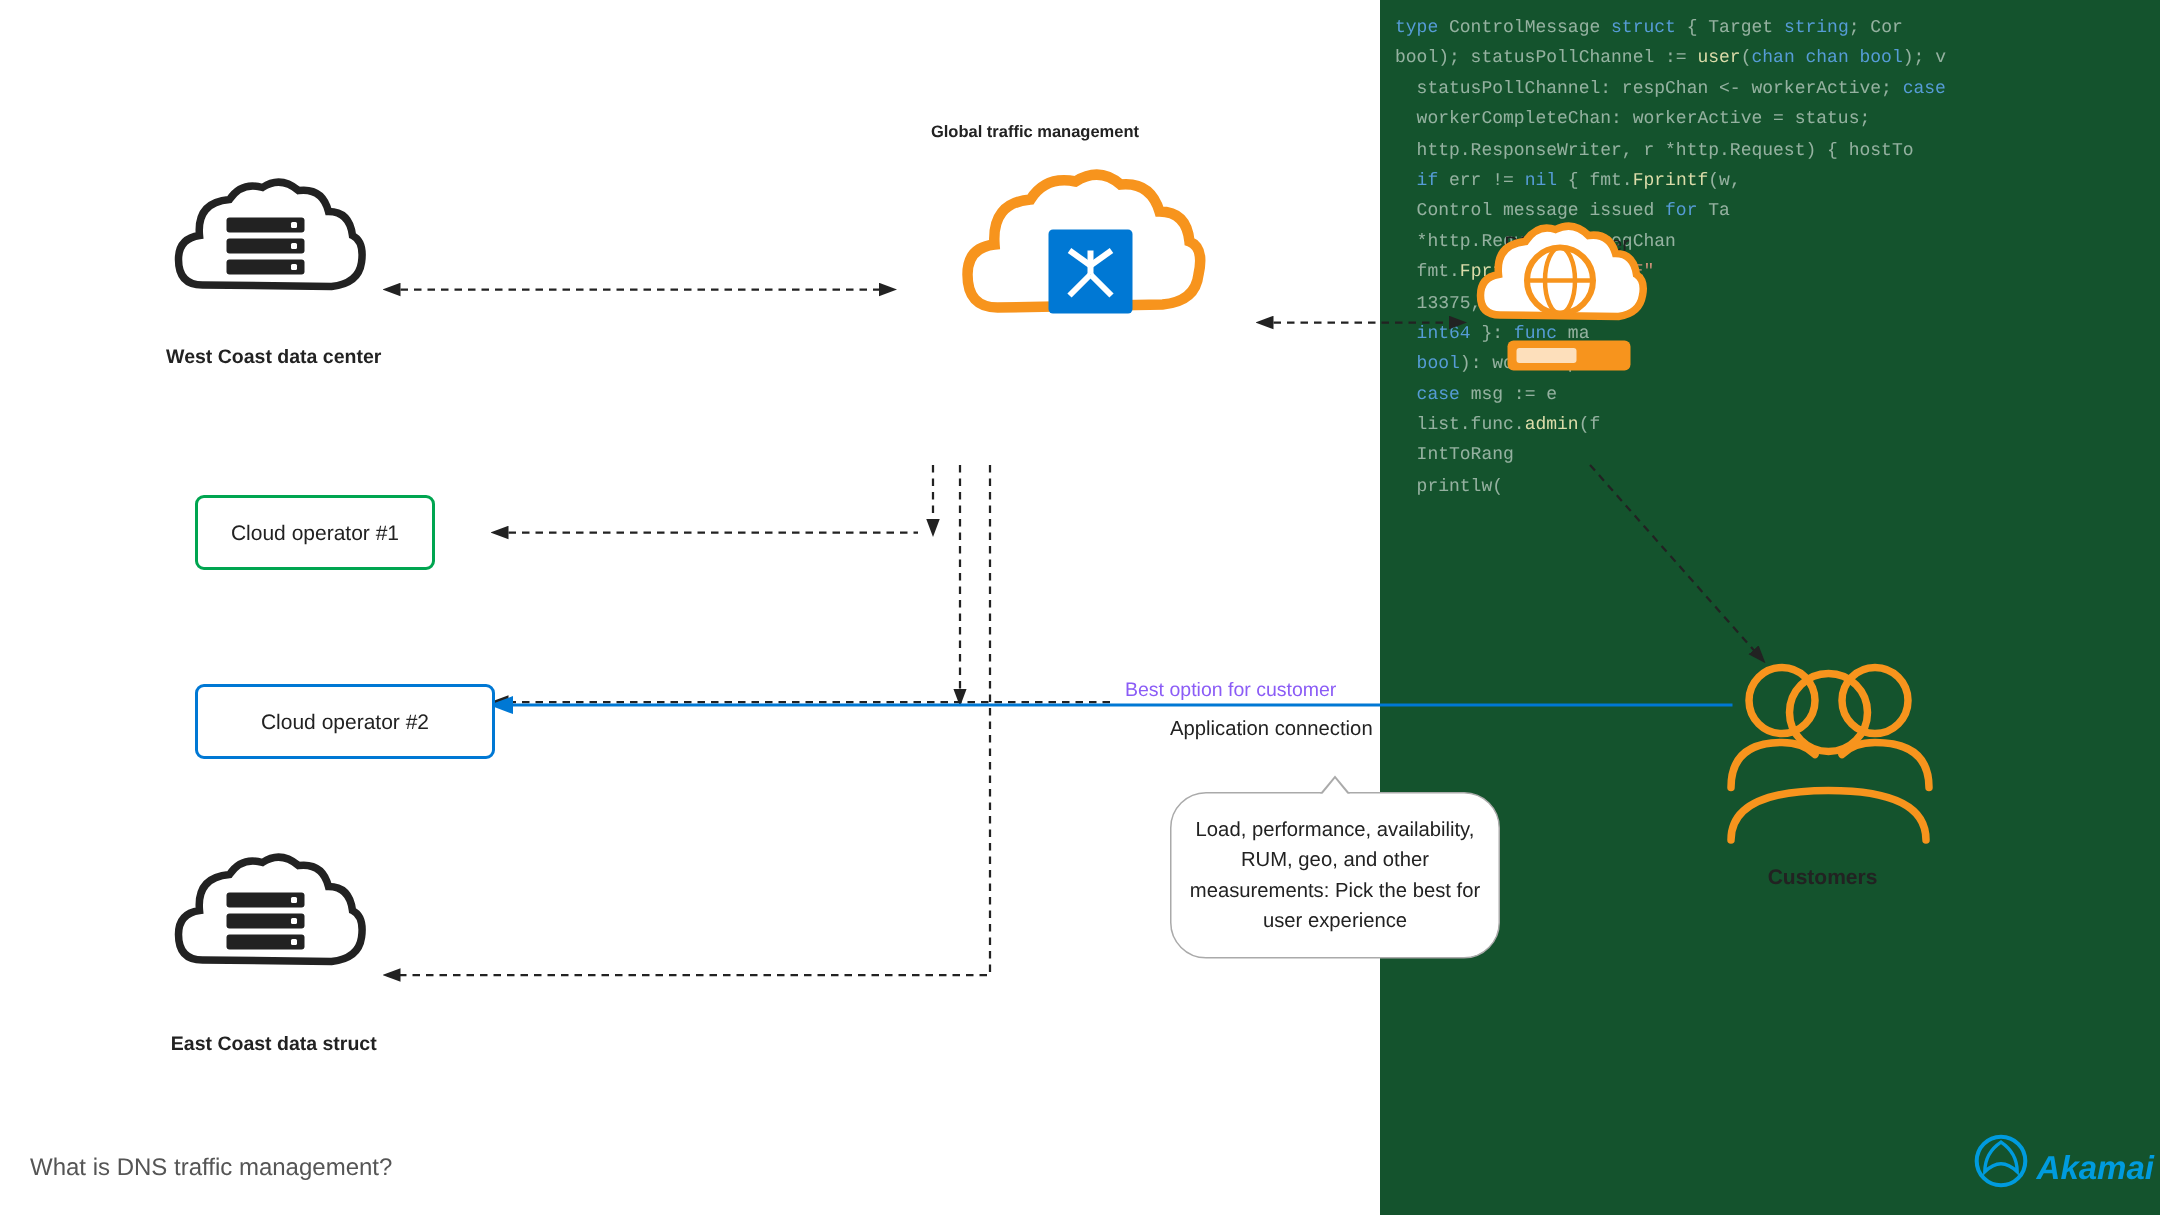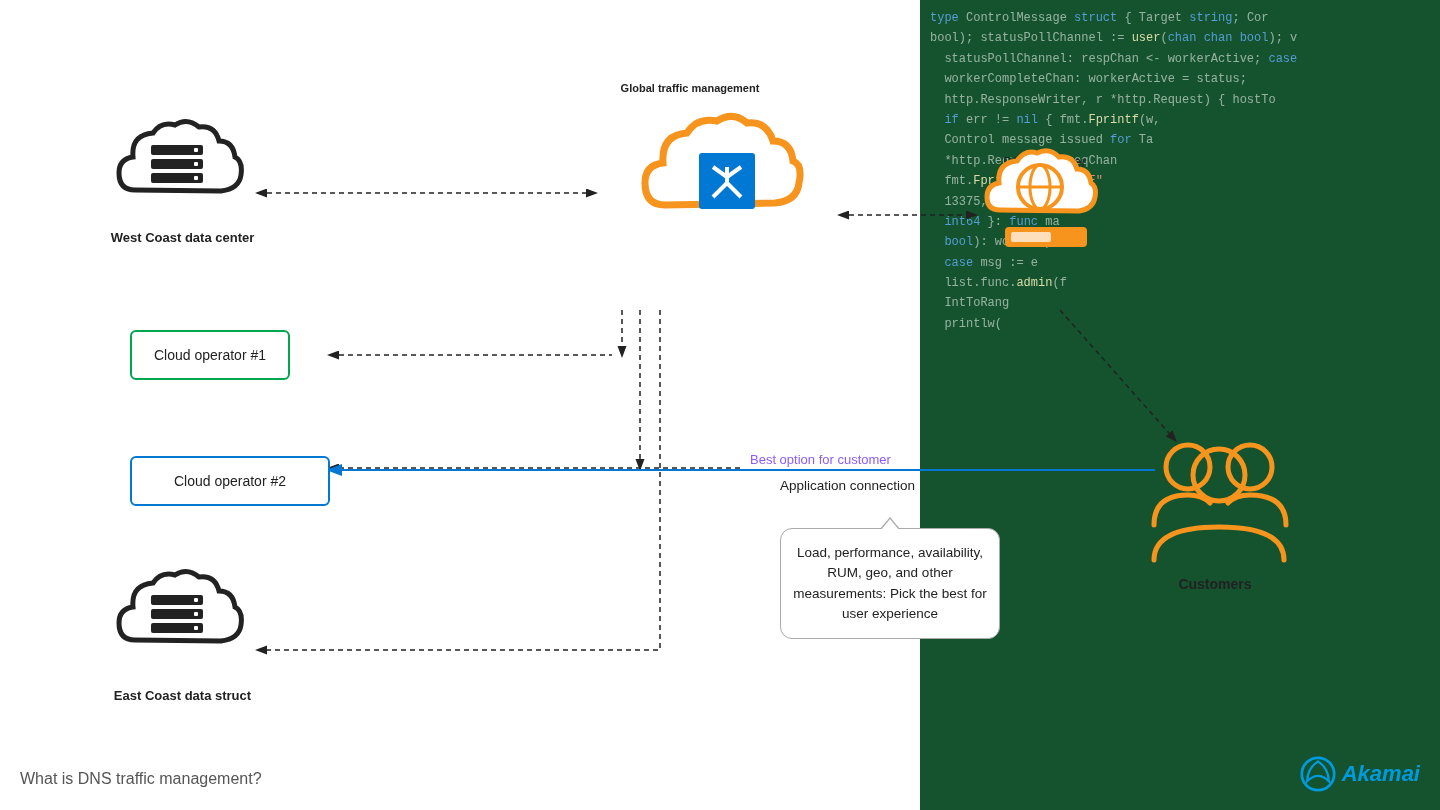--- a/index.html
+++ b/index.html
@@ -56,42 +56,42 @@
       font-size: 16px;
       color: #555;
       font-weight: 400;
       z-index: 10;
     }
 
     
     .akamai-logo {
       position: absolute;
       bottom: 18px;
-      right: 20px;
+      right: 4px;
       display: flex;
-      align-items: center;
+      align-items: flex-end;
       gap: 6px;
       z-index: 10;
     }
     .akamai-logo .logo-icon {
       width: 36px;
       height: 36px;
     }
     .akamai-logo .logo-text {
       font-size: 22px;
       font-style: italic;
       color: #009bde;
       font-weight: 600;
     }
 
     
     .tooltip-box {
       position: absolute;
       border: 1.5px solid #aaa;
-      border-radius: 12px;
+      border-radius: 24px;
       background: #fff;
       padding: 14px 0;
       font-size: 13.5px;
       text-align: center;
       color: #222;
       line-height: 1.5;
       width: 220px;
     }
     .tooltip-box::before {
       content: '';

